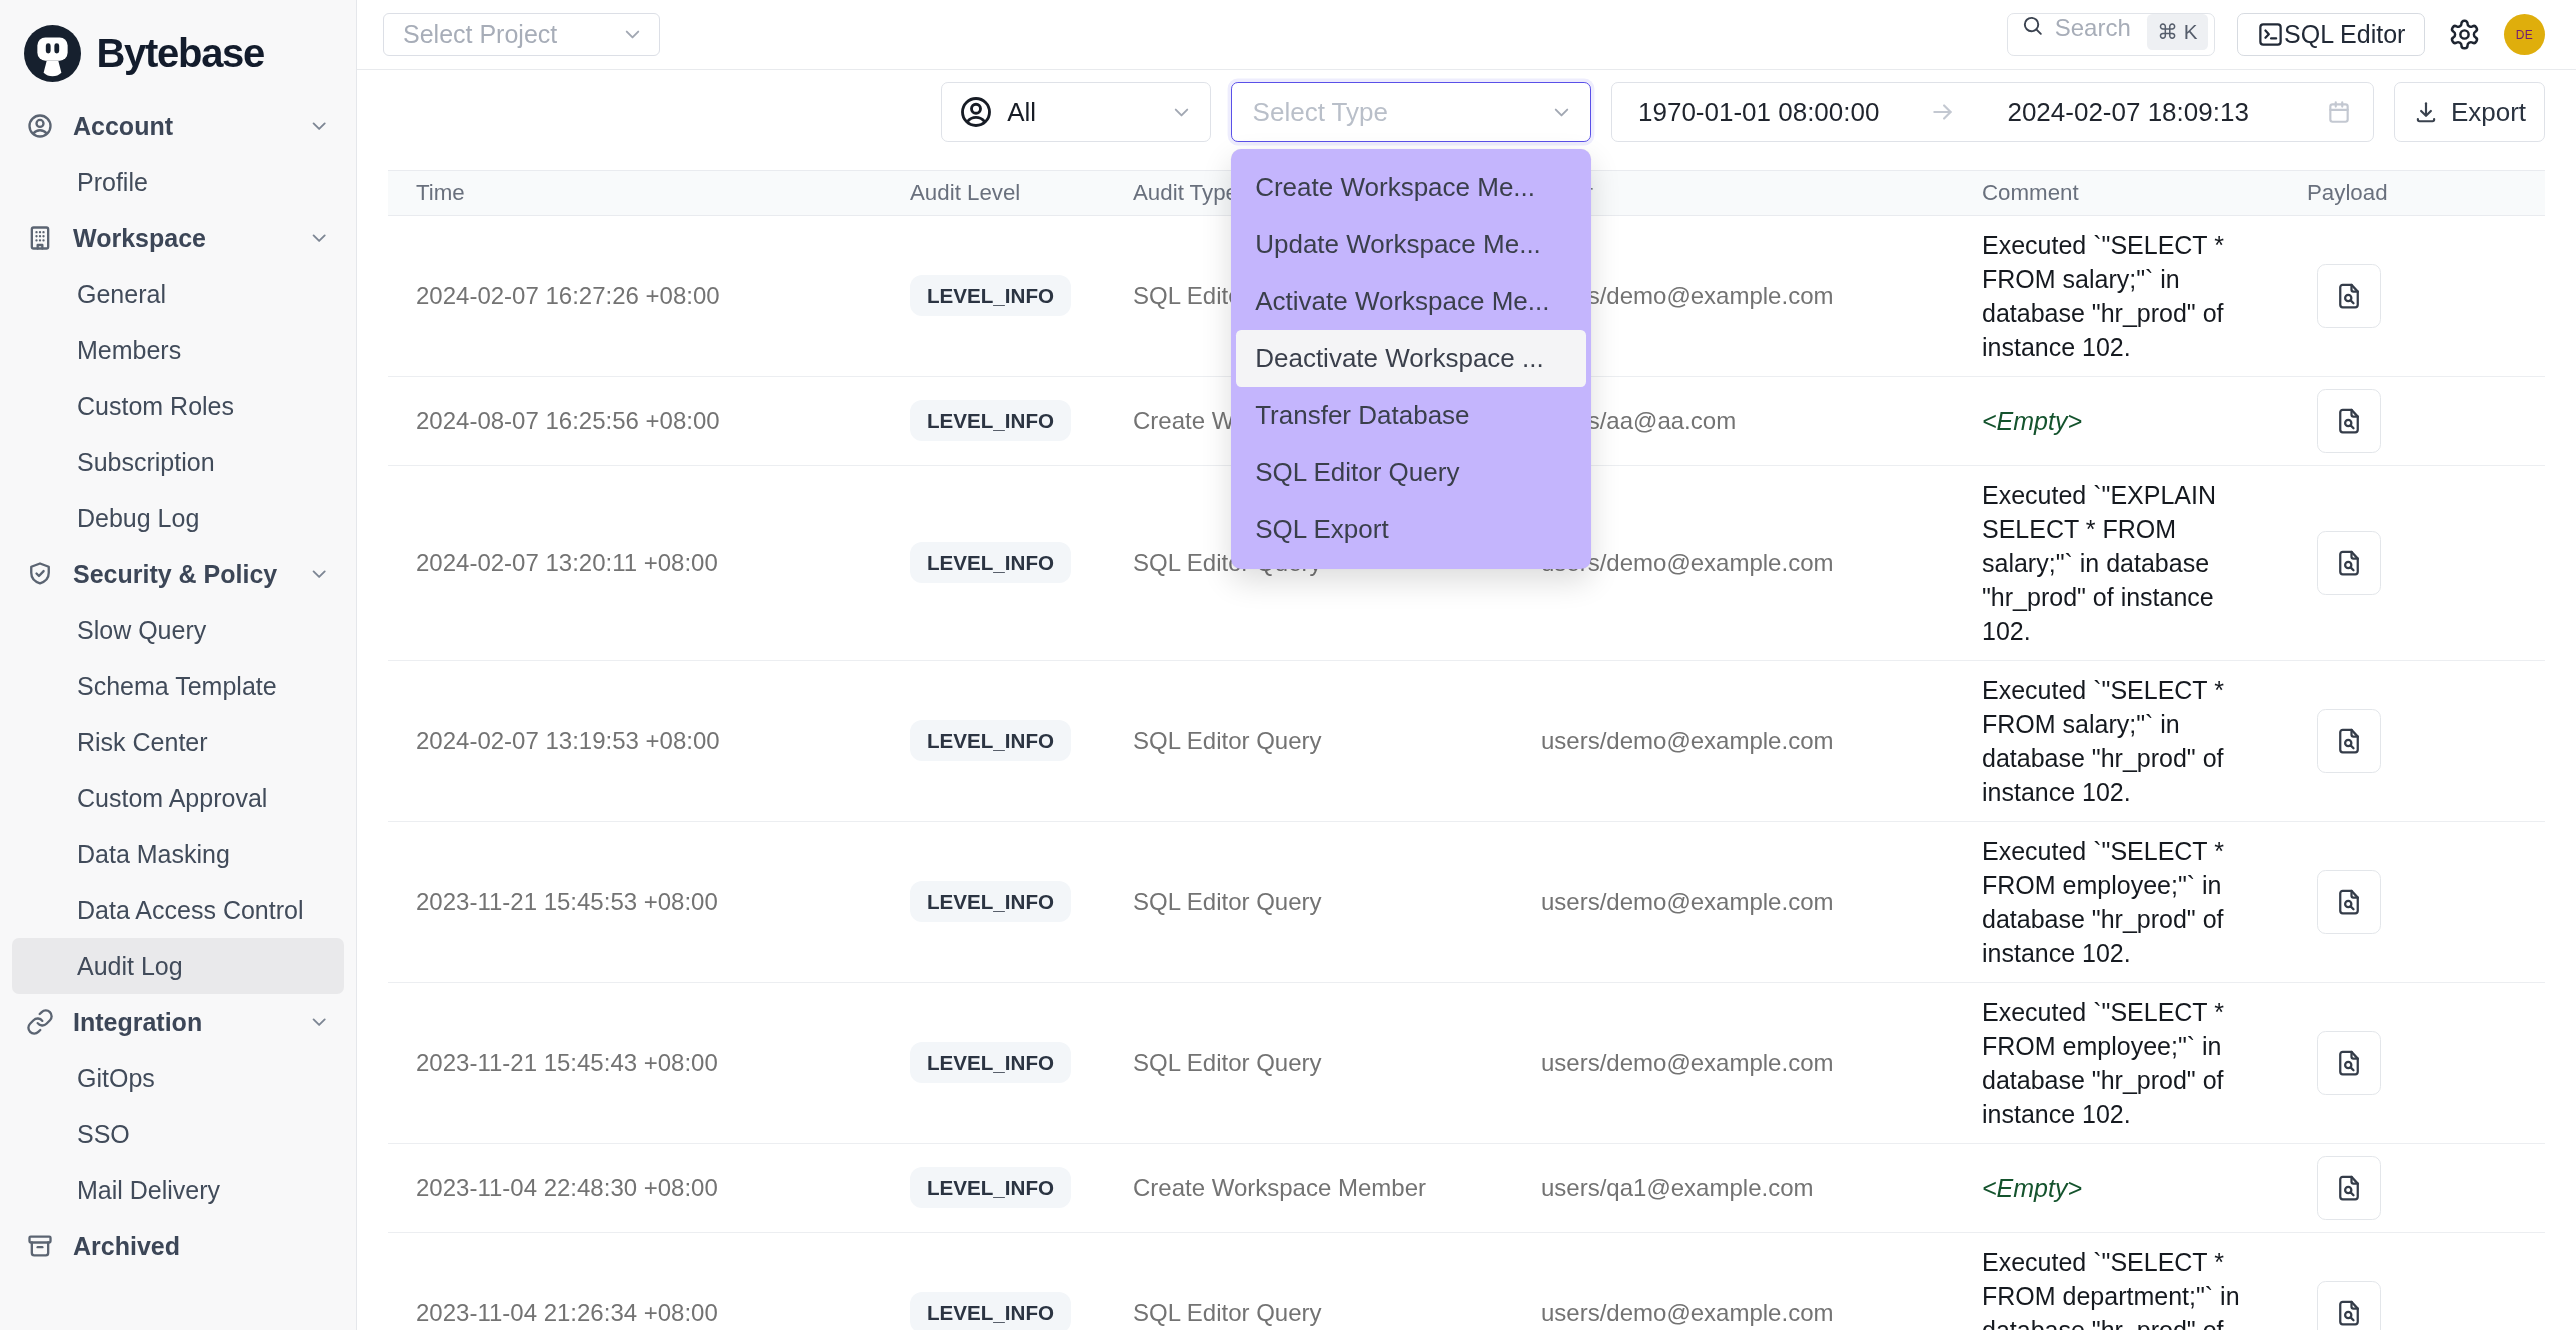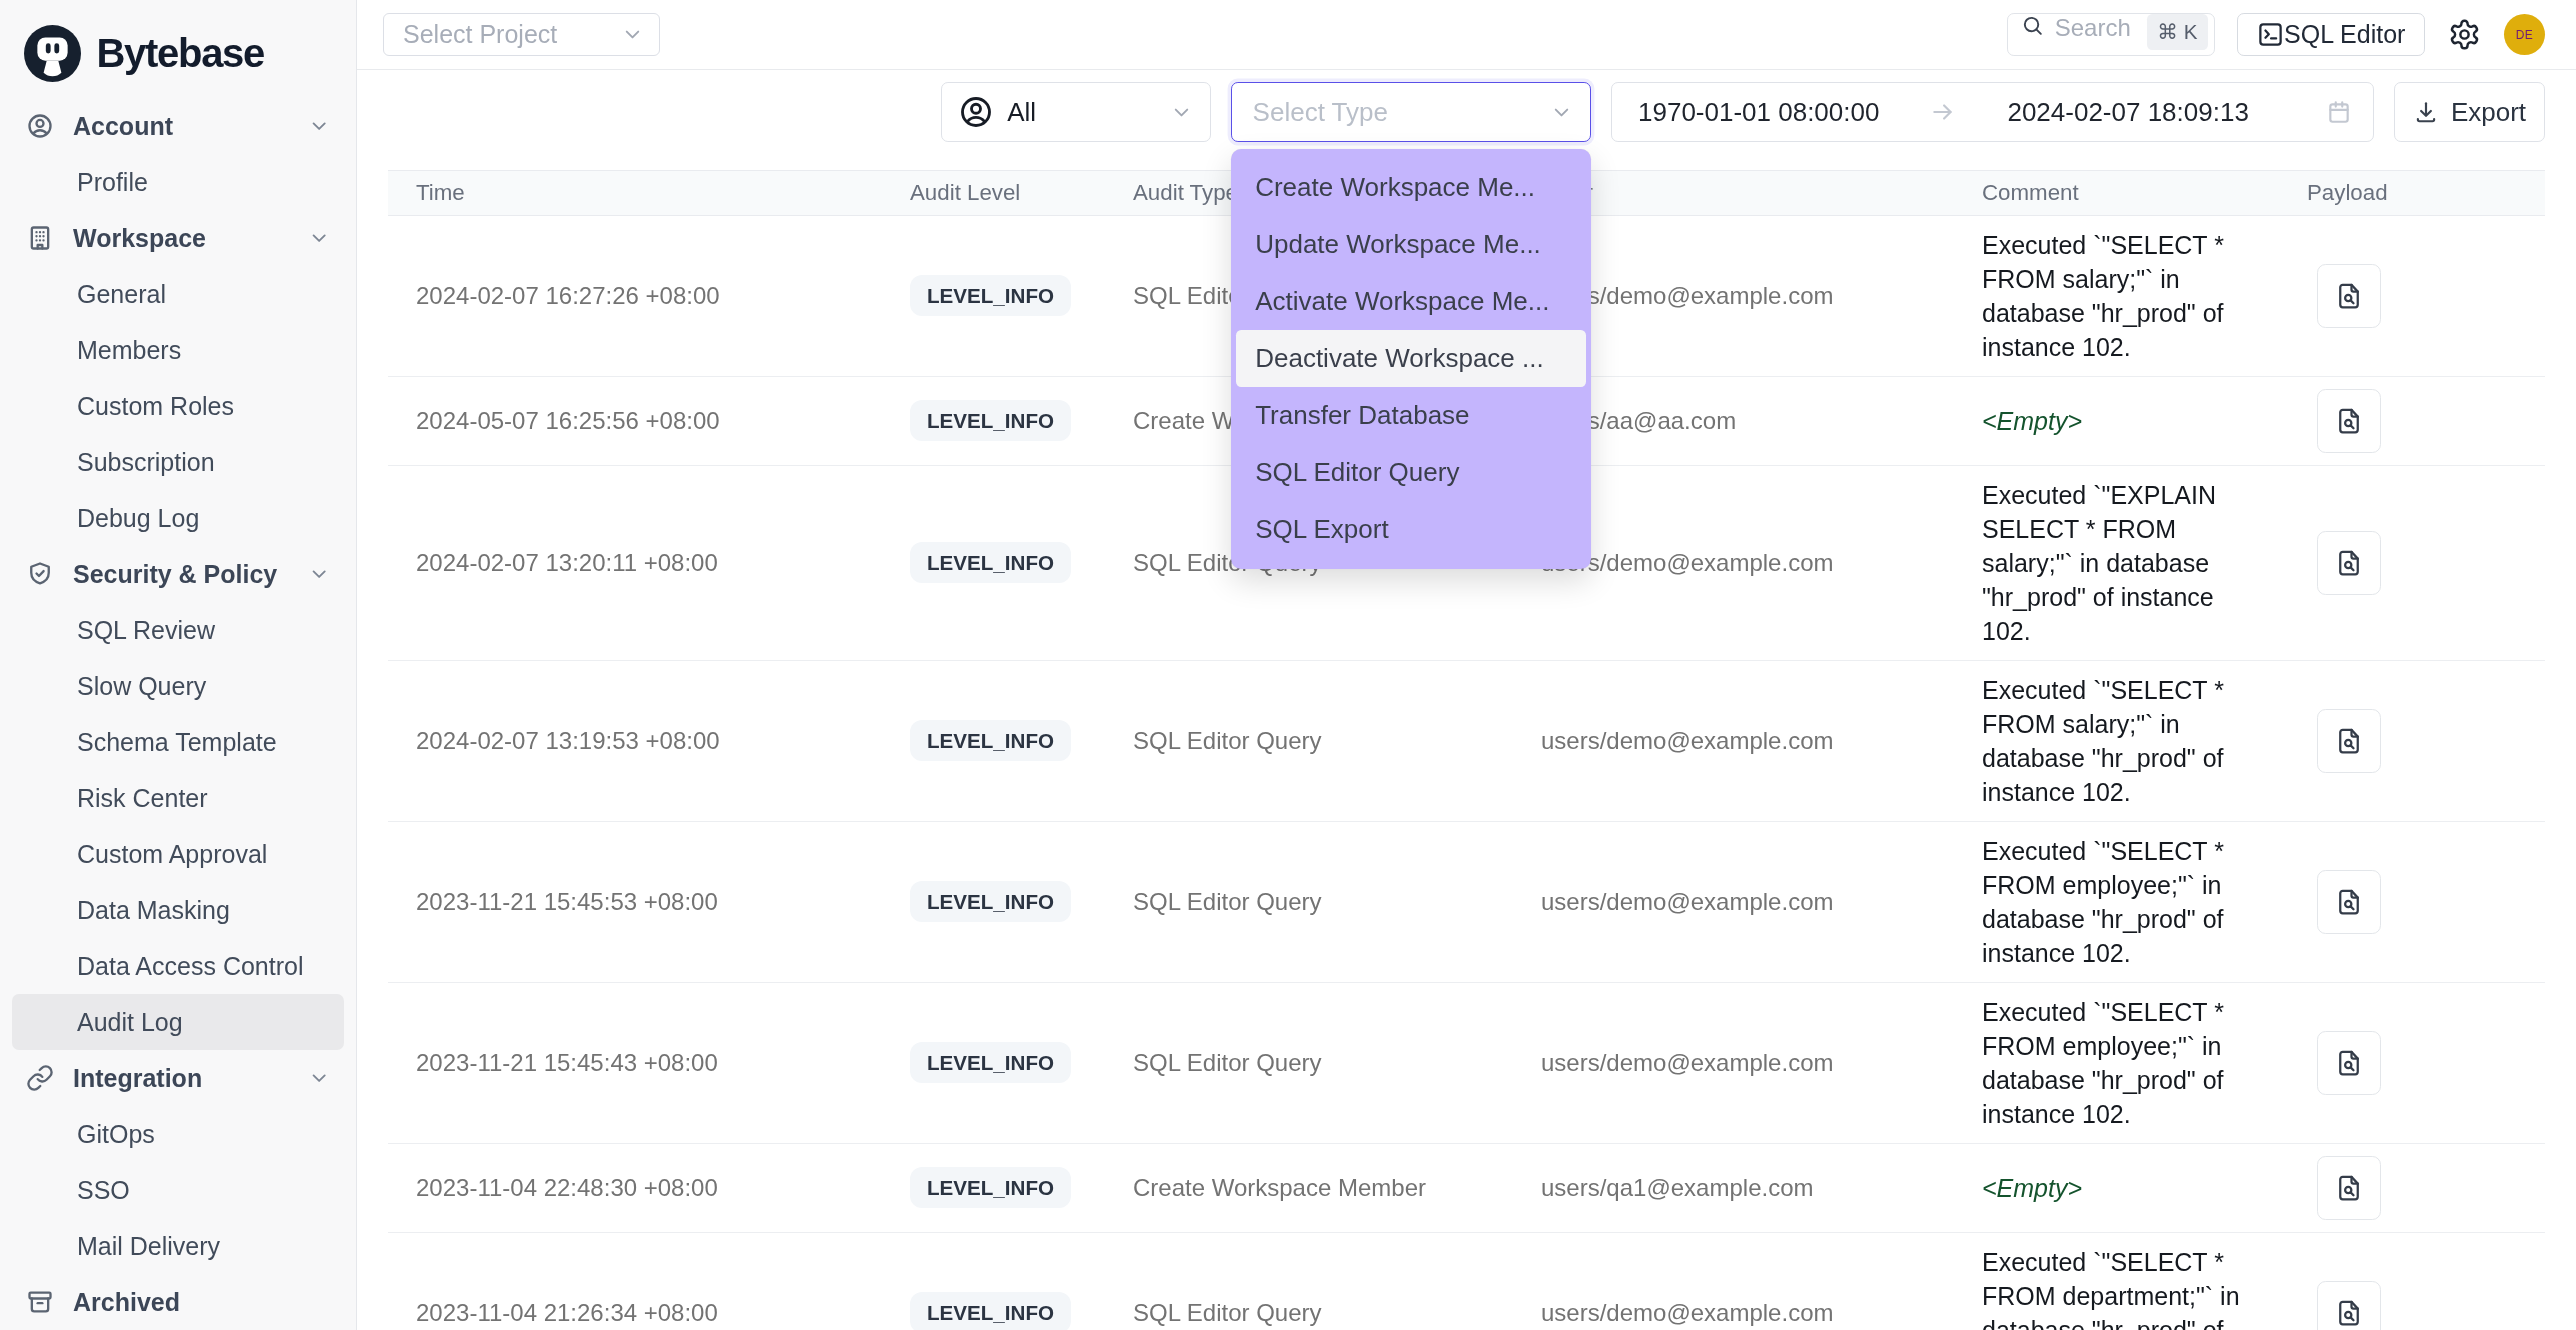--- a/index.html
+++ b/index.html
@@ -219,25 +219,20 @@
         <svg class="nav-icon ic" viewBox="0 0 33 33" width="28" height="28">
           <use href="#i-shield-check"></use>
         </svg>
         <span class="nav-label">Security &amp; Policy</span>
         <svg class="nav-chevron ic" viewBox="0 0 26 26" width="22.3" height="22.3">
           <use href="#i-chevron-down"></use>
         </svg>
       </div>
       <div class="nav-item child">
 
-        <span class="nav-label">SQL Review</span>
-
-      </div>
-      <div class="nav-item child">
-
         <span class="nav-label">Slow Query</span>
 
       </div>
       <div class="nav-item child">
 
         <span class="nav-label">Schema Template</span>
 
       </div>
       <div class="nav-item child">
 
@@ -407,21 +402,21 @@
             <div class="cell-comment">Executed `"SELECT * FROM salary;"` in database "hr_prod" of instance 102.</div>
             <div>
               <button class="payload-btn">
                 <svg class="ic" viewBox="0 0 35 35" width="30" height="30">
                   <use href="#i-file-search"></use>
                 </svg>
               </button>
             </div>
           </div>
           <div class="grid trow">
-            <div class="cell-time">2024-05-07 16:25:56 +08:00</div>
+            <div class="cell-time">2024-08-07 16:25:56 +08:00</div>
             <div>
               <span class="badge">LEVEL_INFO</span>
             </div>
             <div class="cell-type">Create Workspace Member</div>
             <div class="cell-actor">users/aa@aa.com</div>
             <div class="cell-comment empty">&lt;Empty&gt;</div>
             <div>
               <button class="payload-btn">
                 <svg class="ic" viewBox="0 0 35 35" width="30" height="30">
                   <use href="#i-file-search"></use>

